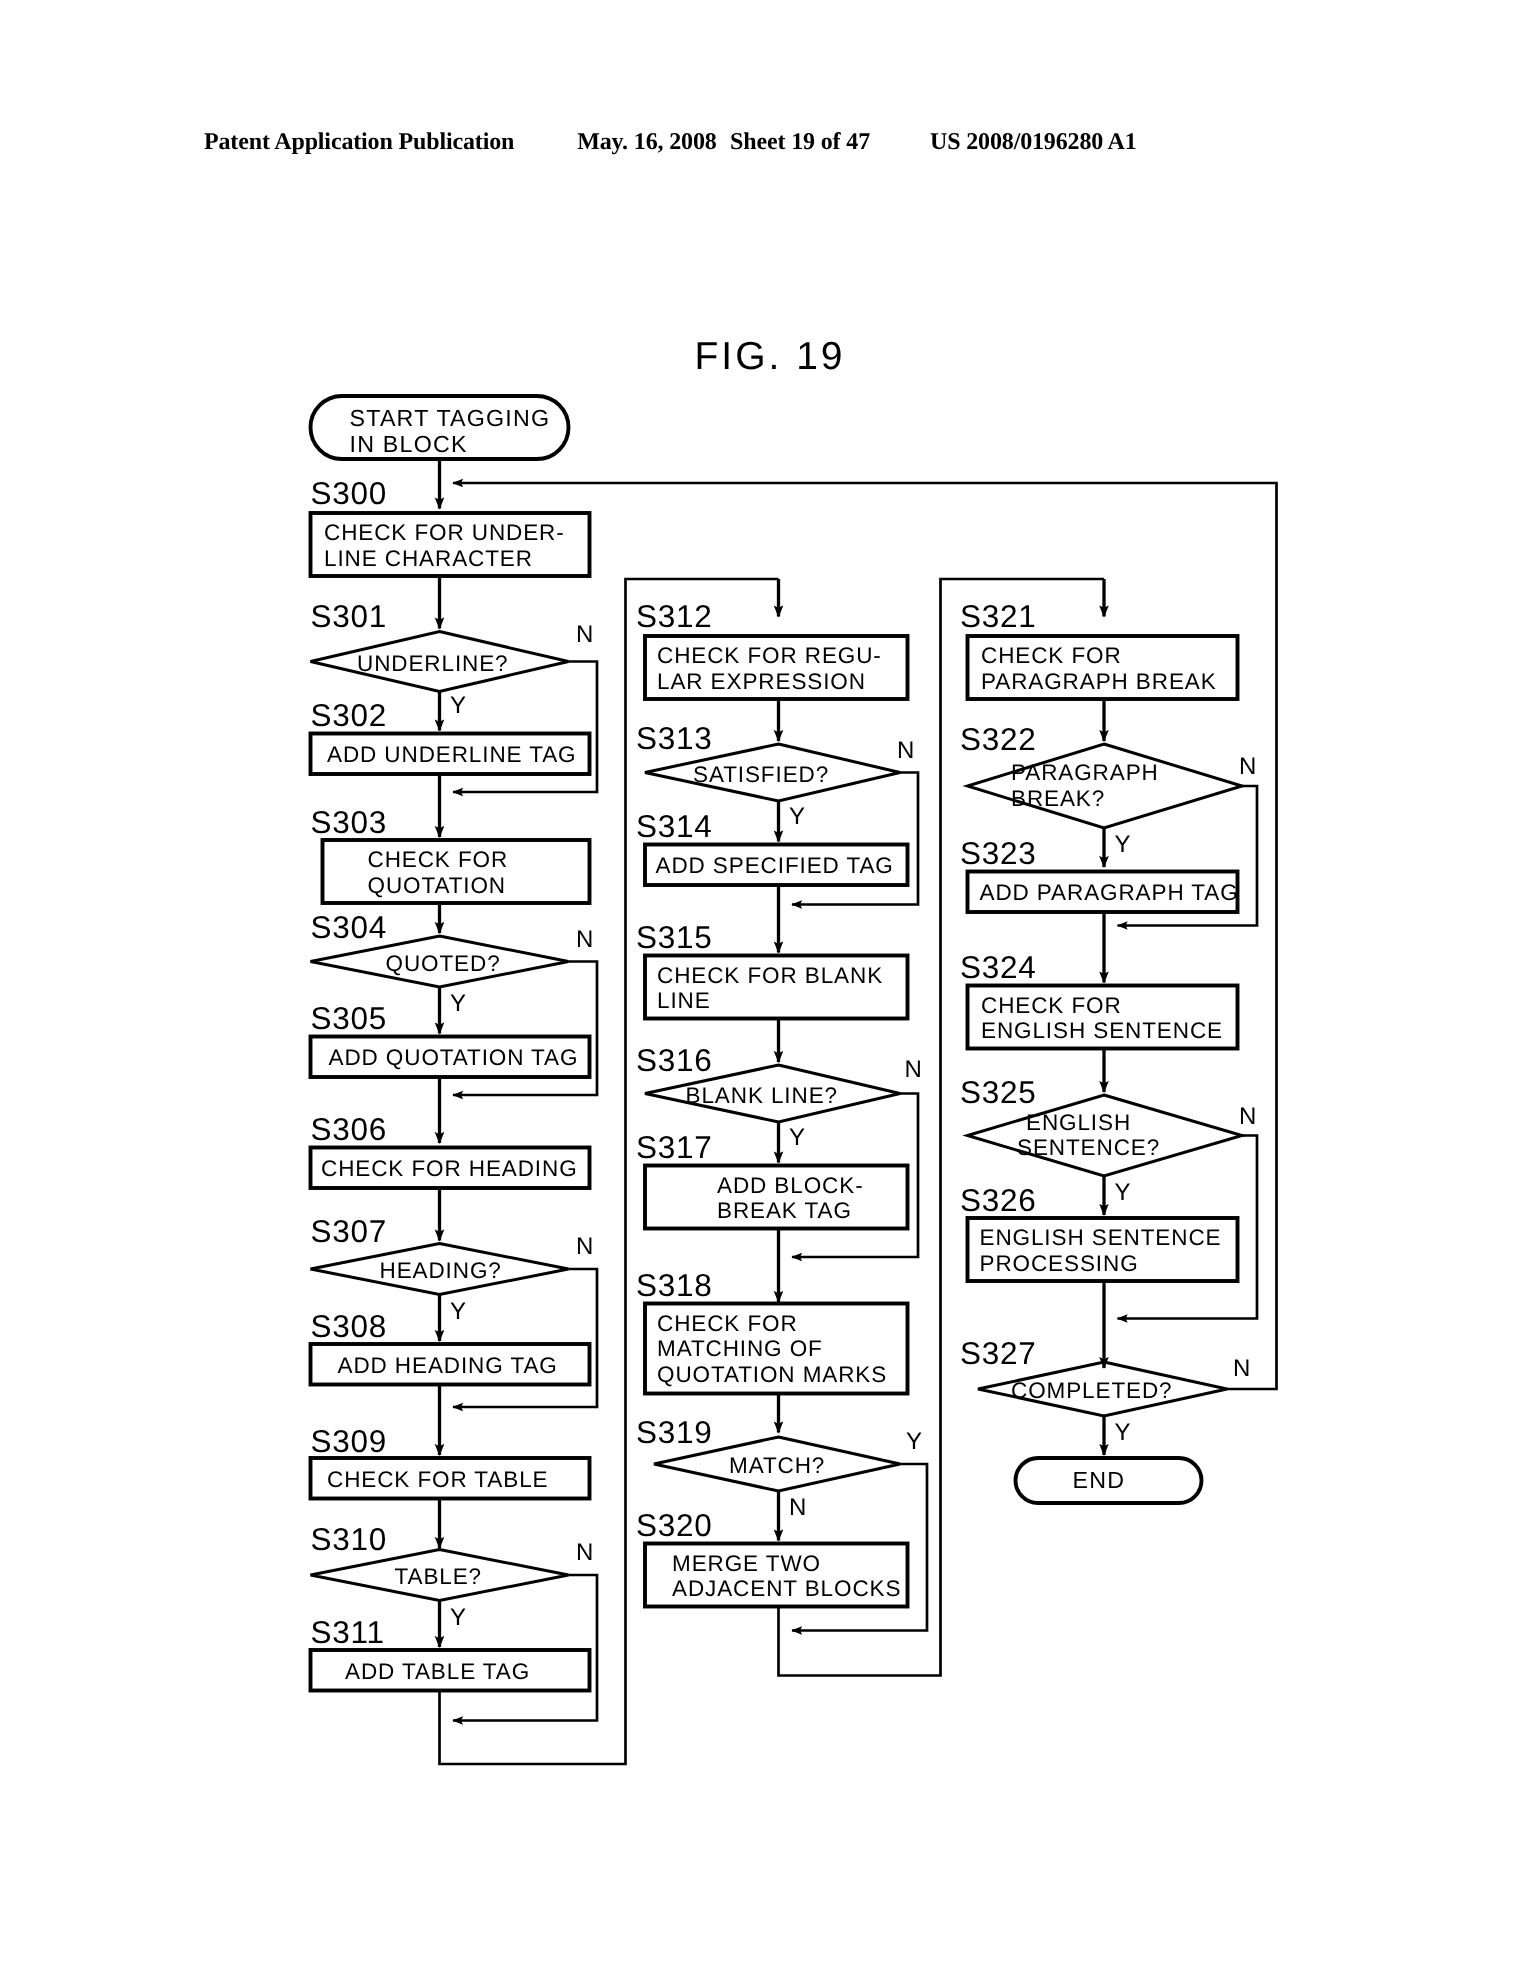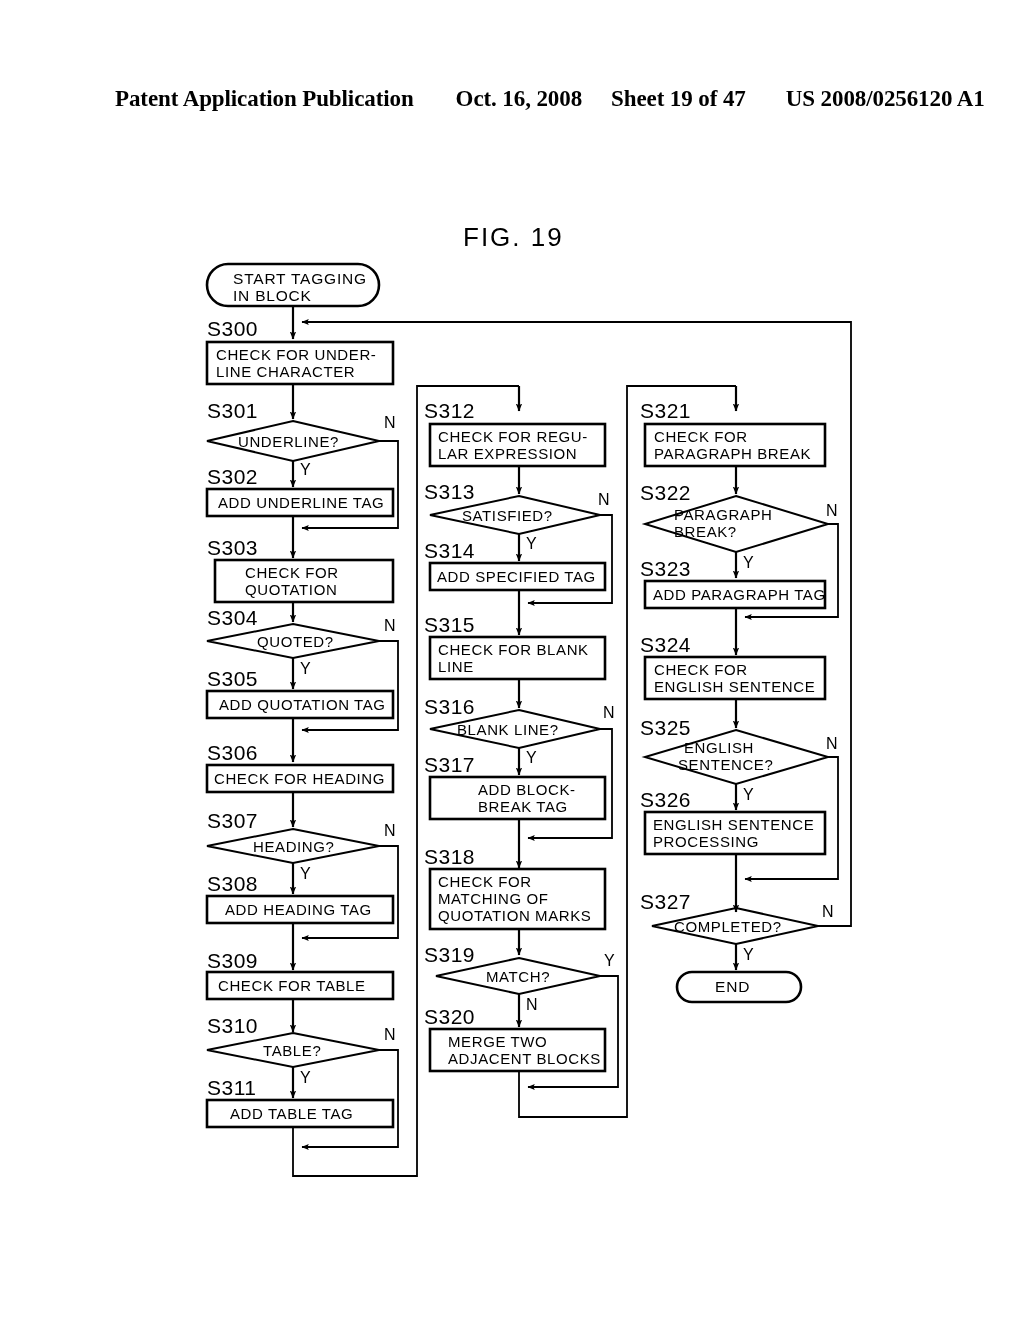--- a/index.html
+++ b/index.html
@@ -19,34 +19,34 @@
   #page {
     position: relative;
     width: 1024px;
     height: 1320px;
     background: #ffffff;
   }
   
   #pub-header {
     position: absolute;
     top: 86px;
-    left: 115px;
+    left: 136px;
     width: 760px;
     height: 26px;
     display: flex;
     align-items: baseline;
     font-family: "Liberation Serif", serif;
     font-weight: bold;
-    font-size: 23px;
+    font-size: 16px;
     letter-spacing: -0.1px;
     white-space: nowrap;
   }
   #pub-header .h-pub   { margin-right: 42px; }
   #pub-header .h-date  { margin-right: 9px; }
-  #pub-header .h-sheet { margin-right: 40px; margin-left: 20px; }
+  #pub-header .h-sheet { margin-right: 40px; }
   #pub-header .h-num   { }
 
   
   #fig-title {
     position: absolute;
     top: 222px;
     left: 463px;
     font-size: 26px;
     letter-spacing: 2px;
     font-family: "Liberation Sans", sans-serif;
@@ -74,23 +74,23 @@
   .conn      { stroke: #000000; stroke-width: 2.2; fill: none; }
   .conn-thin { stroke: #000000; stroke-width: 1.8; fill: none; }
 </style>
 </head>
 <body>
 
 <div id="page">
 
   <div id="pub-header">
     <span class="h-pub">Patent Application Publication</span>
-    <span class="h-date">Oct. 16, 2008</span>
+    <span class="h-date">May. 16, 2008</span>
     <span class="h-sheet">Sheet 19 of 47</span>
-    <span class="h-num">US 2008/0256120 A1</span>
+    <span class="h-num">US 2008/0196280 A1</span>
   </div>
 
   <div id="fig-title">FIG.  19</div>
 
   <svg id="flow" viewBox="0 0 1024 1320">
     <defs>
       <marker id="ah" markerWidth="9" markerHeight="9" refX="7.4" refY="3.2" orient="auto" markerUnits="userSpaceOnUse">
         <path d="M0,0 L8,3.2 L0,6.4 L1.6,3.2 Z" fill="#000"></path>
       </marker>
       <marker id="ahs" markerWidth="8" markerHeight="8" refX="6.8" refY="2.9" orient="auto" markerUnits="userSpaceOnUse">

